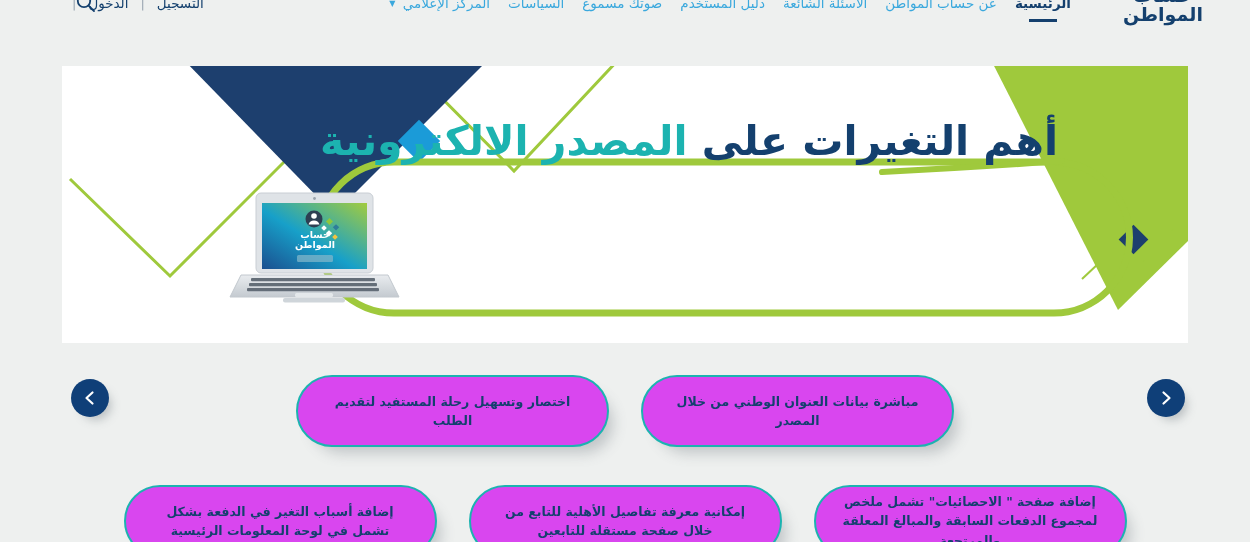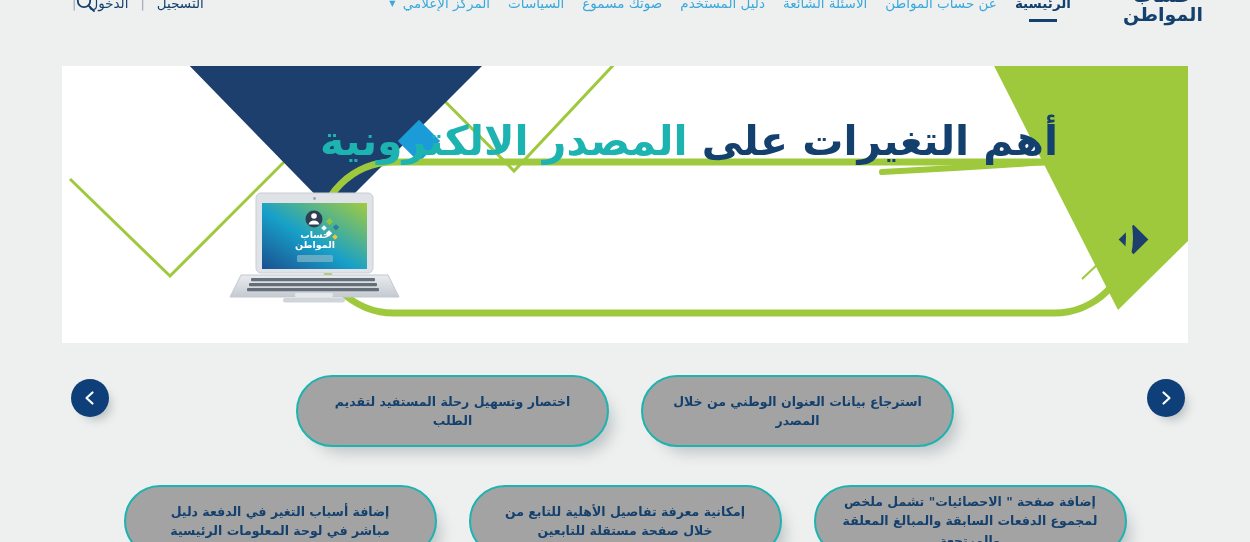--- a/index.html
+++ b/index.html
@@ -108,21 +108,21 @@
     display: flex; flex-direction: row-reverse;
     justify-content: center; align-items: flex-start;
     gap: 32px;
   }
   .row1 { top: 20px; }
   .row2 { top: 130px; }
 
   .card {
     position: relative;
     width: 313px; height: 72px;
-    background: #a3a3a3;
+    background: #d946ef;
     border: 2px solid #1cb3b0;
     border-radius: 38px;
     display: flex; align-items: center; justify-content: center;
     text-align: center;
     cursor: pointer;
     box-shadow: 10px 12px 14px -6px rgba(90,100,110,0.30);
   }
   .card-text {
     color: #14406e;
     font-size: 12.5px;
@@ -287,27 +287,27 @@
       <svg width="18" height="18" viewBox="0 0 18 18">
         <polyline points="6.5,3.5 12.5,9 6.5,14.5" fill="none" stroke="#ffffff" stroke-width="2.2" stroke-linecap="round" stroke-linejoin="round"></polyline>
       </svg>
     </div>
 
     <div class="card-row row1">
       <div class="card">
         <span class="card-text">اختصار وتسهيل رحلة المستفيد لتقديم الطلب</span>
       </div>
       <div class="card">
-        <span class="card-text">استرجاع بيانات العنوان الوطني من خلال المصدر</span>
+        <span class="card-text">مباشرة بيانات العنوان الوطني من خلال المصدر</span>
       </div>
     </div>
 
     <div class="card-row row2">
       <div class="card">
-        <span class="card-text">إضافة أسباب التغير في الدفعة دليل مباشر في لوحة المعلومات الرئيسية</span>
+        <span class="card-text">إضافة أسباب التغير في الدفعة بشكل تشمل في لوحة المعلومات الرئيسية</span>
       </div>
       <div class="card">
         <span class="card-text">إمكانية معرفة تفاصيل الأهلية للتابع من خلال صفحة مستقلة للتابعين</span>
       </div>
       <div class="card">
         <span class="card-text">إضافة صفحة " الاحصائيات" تشمل ملخص لمجموع الدفعات السابقة والمبالغ المعلقة والمرتجعة</span>
       </div>
     </div>
 
   </div>

